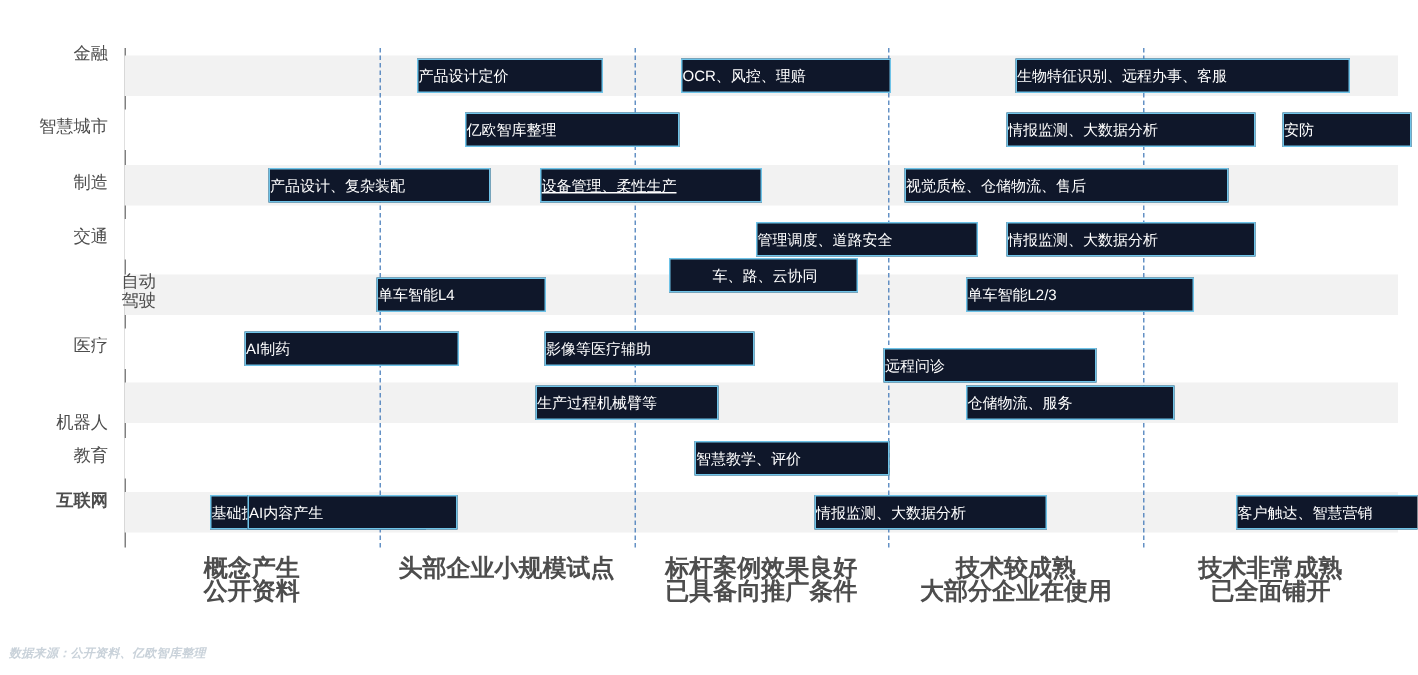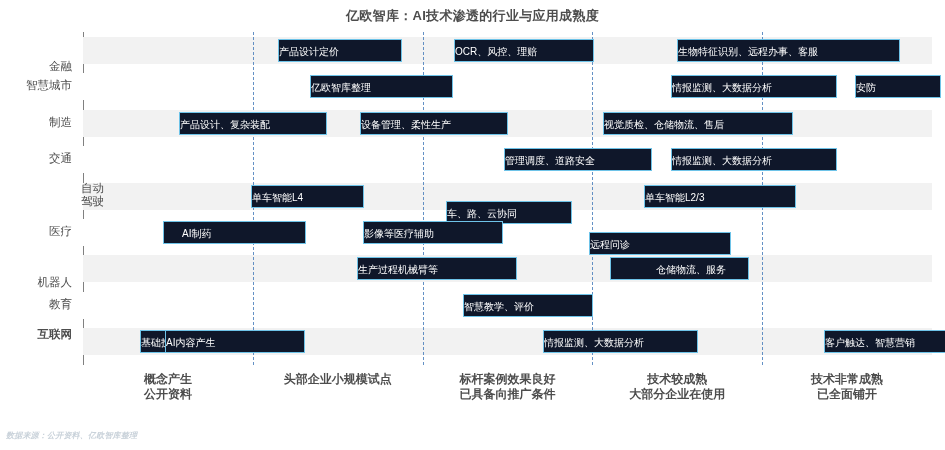--- a/index.html
+++ b/index.html
@@ -43,51 +43,50 @@
     position:absolute;height:23px;line-height:23px;
     background:#0f172a;border:1px solid #6ec3e8;
     color:#ffffff;font-size:10px;text-align:left;
     white-space:nowrap;box-sizing:border-box;
     overflow:hidden;
   }
 
   
   .xlab{
     position:absolute;top:372px;text-align:center;
-    font-size:12px;color:#4d4d4d;line-height:15px;font-weight:bold;
+    font-size:16px;color:#4d4d4d;line-height:15px;font-weight:bold;
   }
 
   .source{
     position:absolute;left:6px;top:430px;
     font-size:8px;color:#c9d2da;font-style:italic;font-weight:bold;
     letter-spacing:.2px;
   }
 </style>
 </head>
 <body>
 
 <div id="page">
 
-  <div class="title">亿欧智库：AI技术渗透的行业与应用成熟度</div>
 
   <div class="axisline"></div>
 
   <div id="ybands">
       <div class="rowband" style="left: 83px; top: 37px;"></div>
       <div class="rowband alt" style="left: 83px; top: 73.4px;"></div>
       <div class="rowband" style="left: 83px; top: 109.8px;"></div>
       <div class="rowband alt" style="left: 83px; top: 146.2px;"></div>
       <div class="rowband" style="left: 83px; top: 182.6px;"></div>
       <div class="rowband alt" style="left: 83px; top: 219px;"></div>
       <div class="rowband" style="left: 83px; top: 255.4px;"></div>
       <div class="rowband alt" style="left: 83px; top: 291.8px;"></div>
       <div class="rowband" style="left: 83px; top: 328.2px;"></div>
     </div>
   <div id="ylabels">
-      <div class="ylab" style="top: 60px;">金融</div>
+      <div class="ylab" style="top: 30px;">金融</div>
       <div class="ylab" style="top: 79.4px;">智慧城市</div>
       <div class="ylab" style="top: 115.8px;">制造</div>
       <div class="ylab" style="top: 152.2px;">交通</div>
       <div class="ylab" style="top: 181.6px; margin-left: 32px;">自动<div>驾驶</div></div>
       <div class="ylab" style="top: 225px;">医疗</div>
       <div class="ylab" style="top: 276px;">机器人</div>
       <div class="ylab" style="top: 297.8px;">教育</div>
       <div class="ylab" style="top: 328px; font-weight: bold;">互联网</div>
     </div>
   <div id="dividers">
@@ -97,32 +96,32 @@
       <div class="divider" style="left: 762.2px;"></div>
     </div>
   <div id="bars">
       <div class="bar" style="left: 278px; top: 39px; width: 124px;">产品设计定价</div>
       <div class="bar" style="left: 454px; top: 39px; width: 140px;">OCR、风控、理赔</div>
       <div class="bar" style="left: 677px; top: 39px; width: 223px;">生物特征识别、远程办事、客服</div>
       <div class="bar" style="left: 310px; top: 75.4px; width: 143px;">亿欧智库整理</div>
       <div class="bar" style="left: 671px; top: 75.4px; width: 166px;">情报监测、大数据分析</div>
       <div class="bar" style="left: 855px; top: 75.4px; width: 86px;">安防</div>
       <div class="bar" style="left: 179px; top: 111.8px; width: 148px;">产品设计、复杂装配</div>
-      <div class="bar" style="left: 360px; top: 111.8px; width: 148px;">设备管理、柔性生产</div>
-      <div class="bar" style="left: 603px; top: 111.8px; width: 190px;">视觉质检、仓储物流、售后</div>
+      <div class="bar" style="left: 360px; top: 111.8px; width: 148px; text-decoration: underline;">设备管理、柔性生产</div>
+      <div class="bar" style="left: 603px; top: 111.8px; width: 216px;">视觉质检、仓储物流、售后</div>
       <div class="bar" style="left: 504px; top: 148.2px; width: 148px;">管理调度、道路安全</div>
       <div class="bar" style="left: 671px; top: 148.2px; width: 166px;">情报监测、大数据分析</div>
       <div class="bar" style="left: 251px; top: 184.6px; width: 113px;">单车智能L4</div>
-      <div class="bar" style="left: 446px; top: 201px; width: 126px;">车、路、云协同</div>
+      <div class="bar" style="left: 446px; top: 172px; width: 126px; padding-left: 28px;">车、路、云协同</div>
       <div class="bar" style="left: 644px; top: 184.6px; width: 152px;">单车智能L2/3</div>
-      <div class="bar" style="left: 163px; top: 221px; width: 143px; padding-left: 18px;">AI制药</div>
+      <div class="bar" style="left: 163px; top: 221px; width: 143px;">AI制药</div>
       <div class="bar" style="left: 363px; top: 221px; width: 140px;">影像等医疗辅助</div>
       <div class="bar" style="left: 589px; top: 232px; width: 142px;">远程问诊</div>
-      <div class="bar" style="left: 357px; top: 257.4px; width: 160px;">生产过程机械臂等</div>
-      <div class="bar" style="left: 610px; top: 257.4px; width: 139px; padding-left: 45px;">仓储物流、服务</div>
+      <div class="bar" style="left: 357px; top: 257.4px; width: 122px;">生产过程机械臂等</div>
+      <div class="bar" style="left: 644px; top: 257.4px; width: 139px;">仓储物流、服务</div>
       <div class="bar" style="left: 140px; top: 293.8px; width: 144px; margin-top: 36px;">基础技术研究</div>
       <div class="bar" style="left: 463px; top: 293.8px; width: 130px;">智慧教学、评价</div>
       <div class="bar" style="left: 165px; top: 330.2px; width: 140px;">AI内容产生</div>
       <div class="bar" style="left: 543px; top: 330.2px; width: 155px;">情报监测、大数据分析</div>
       <div class="bar" style="left: 824px; top: 330.2px; width: 182px;">客户触达、智慧营销</div>
     </div>
   <div id="xlabels">
       <div class="xlab" style="left: 83px; width: 169.8px;">概念产生<div>公开资料</div></div>
       <div class="xlab" style="left: 252.8px; width: 169.8px;">头部企业小规模试点</div>
       <div class="xlab" style="left: 422.6px; width: 169.8px;">标杆案例效果良好<div>已具备向推广条件</div></div>

